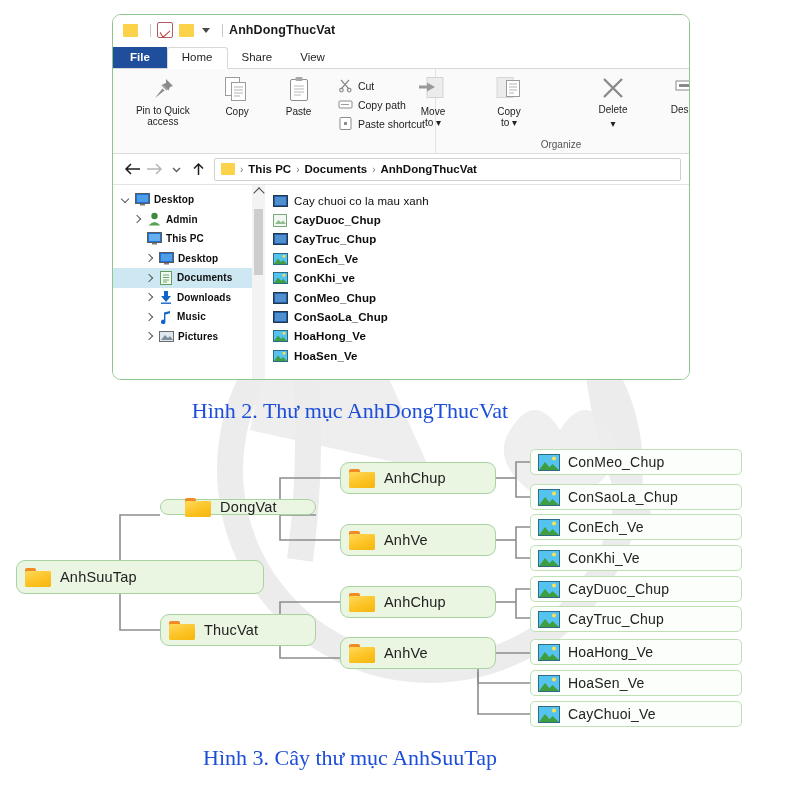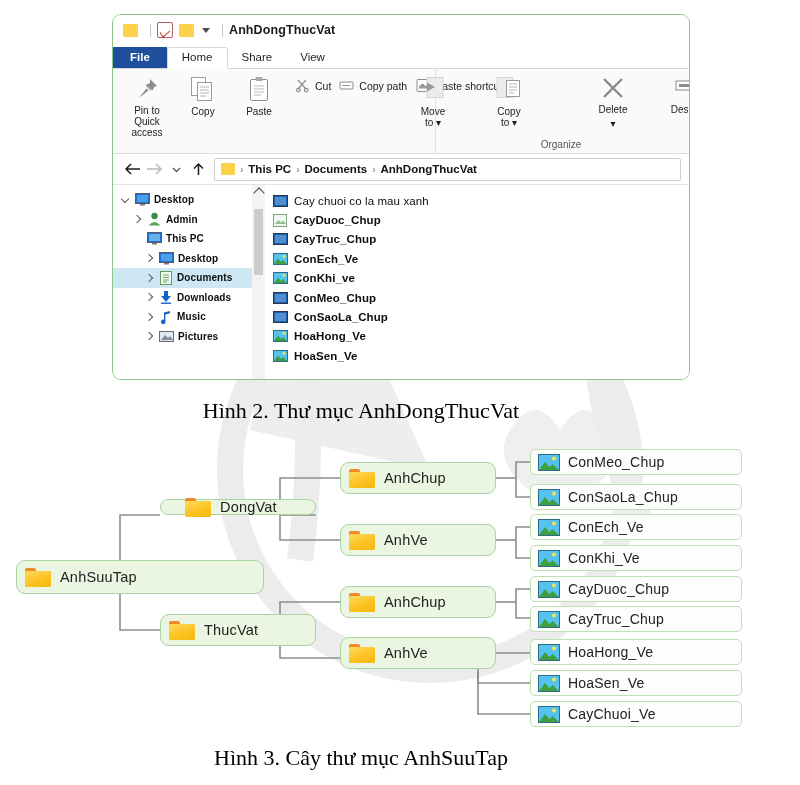--- a/index.html
+++ b/index.html
@@ -38,21 +38,21 @@
     margin-bottom:-1px;background:#fff;font-weight:400;}
 
   
   .ribbon{height:84px;display:flex;background:#fafafa;border-bottom:1px solid #dcdcdc;position:relative;}
   .rgroup{display:flex;flex-direction:column;justify-content:space-between;position:relative;padding:5px 0 1px;}
   .rgroup + .rgroup{border-left:1px solid #e2e2e2;}
   .rrow{display:flex;align-items:flex-start;padding:0 6px;flex:1;}
   .glabel{text-align:center;font-size:10px;color:#555;padding-bottom:2px;}
   .bigbtn{width:auto;min-width:44px;padding:2px 6px;display:flex;flex-direction:column;align-items:center;}
   .bigbtn .lbl{font-size:10px;color:#222;text-align:center;line-height:1.12;margin-top:3px;}
-  .smallcol{display:flex;flex-direction:row;justify-content:center;padding:2px 0 0 4px;}
+  .smallcol{display:flex;flex-direction:column;justify-content:center;padding:2px 0 0 4px;}
   .smallbtn{display:flex;align-items:center;gap:5px;padding:2px 4px;}
   .smallbtn .lbl{font-size:10.5px;color:#222;white-space:nowrap;}
   .vsep{width:1px;background:#e0e0e0;margin:6px 4px 18px;}
 
   
   .ic{display:block;}
 
   
   .addr{height:30px;display:flex;align-items:center;gap:0;padding:0 8px;background:#fff;border-bottom:1px solid #e4e4e4;}
   .navbtn{width:22px;display:flex;align-items:center;justify-content:center;}
@@ -74,22 +74,22 @@
   .tw{width:12px;display:flex;align-items:center;justify-content:center;}
   .tw .ar{width:5px;height:5px;border-right:1.4px solid #5a5a5a;border-bottom:1.4px solid #5a5a5a;transform:rotate(-45deg);}
   .tw .ar.down{transform:rotate(45deg);margin-top:-2px;}
   .tlbl{font-size:10px;color:#0d0d0d;font-weight:700;letter-spacing:.1px;text-align:right;}
   .filepane{flex:1;padding-top:6px;padding-left:8px;}
   .frow{display:flex;align-items:center;gap:6px;height:19.4px;}
   .flbl{font-size:11.5px;color:#0d0d0d;font-weight:700;letter-spacing:.1px;}
   .frow.plain .flbl{font-weight:400;}
 
   
-  .caption{position:absolute;left:15px;width:692px;text-align:center;
-    font-family:"Liberation Serif",serif;font-size:22px;color:#000000;z-index:3;}
+  .caption{position:absolute;left:4px;width:692px;text-align:center;
+    font-family:"Liberation Serif",serif;font-size:22px;color:#1d4ed8;z-index:3;}
   #caption2{top:398px;}
   #caption3{top:745px;}
 
   
   #tree{position:absolute;left:0;top:440px;width:800px;height:300px;z-index:2;}
   .node{position:absolute;box-sizing:border-box;display:flex;align-items:center;
     border:1px solid #a9d3a1;border-radius:9px;background:#eaf5e2;padding-left:8px;}
   .node.leaf{background:#fbfefa;border-radius:5px;border-color:#bfe0b5;padding-left:7px;}
   .node .nlbl{font-size:14.5px;color:#222;margin-left:9px;letter-spacing:.2px;}
   .node.leaf .nlbl{font-size:14px;margin-left:8px;}

